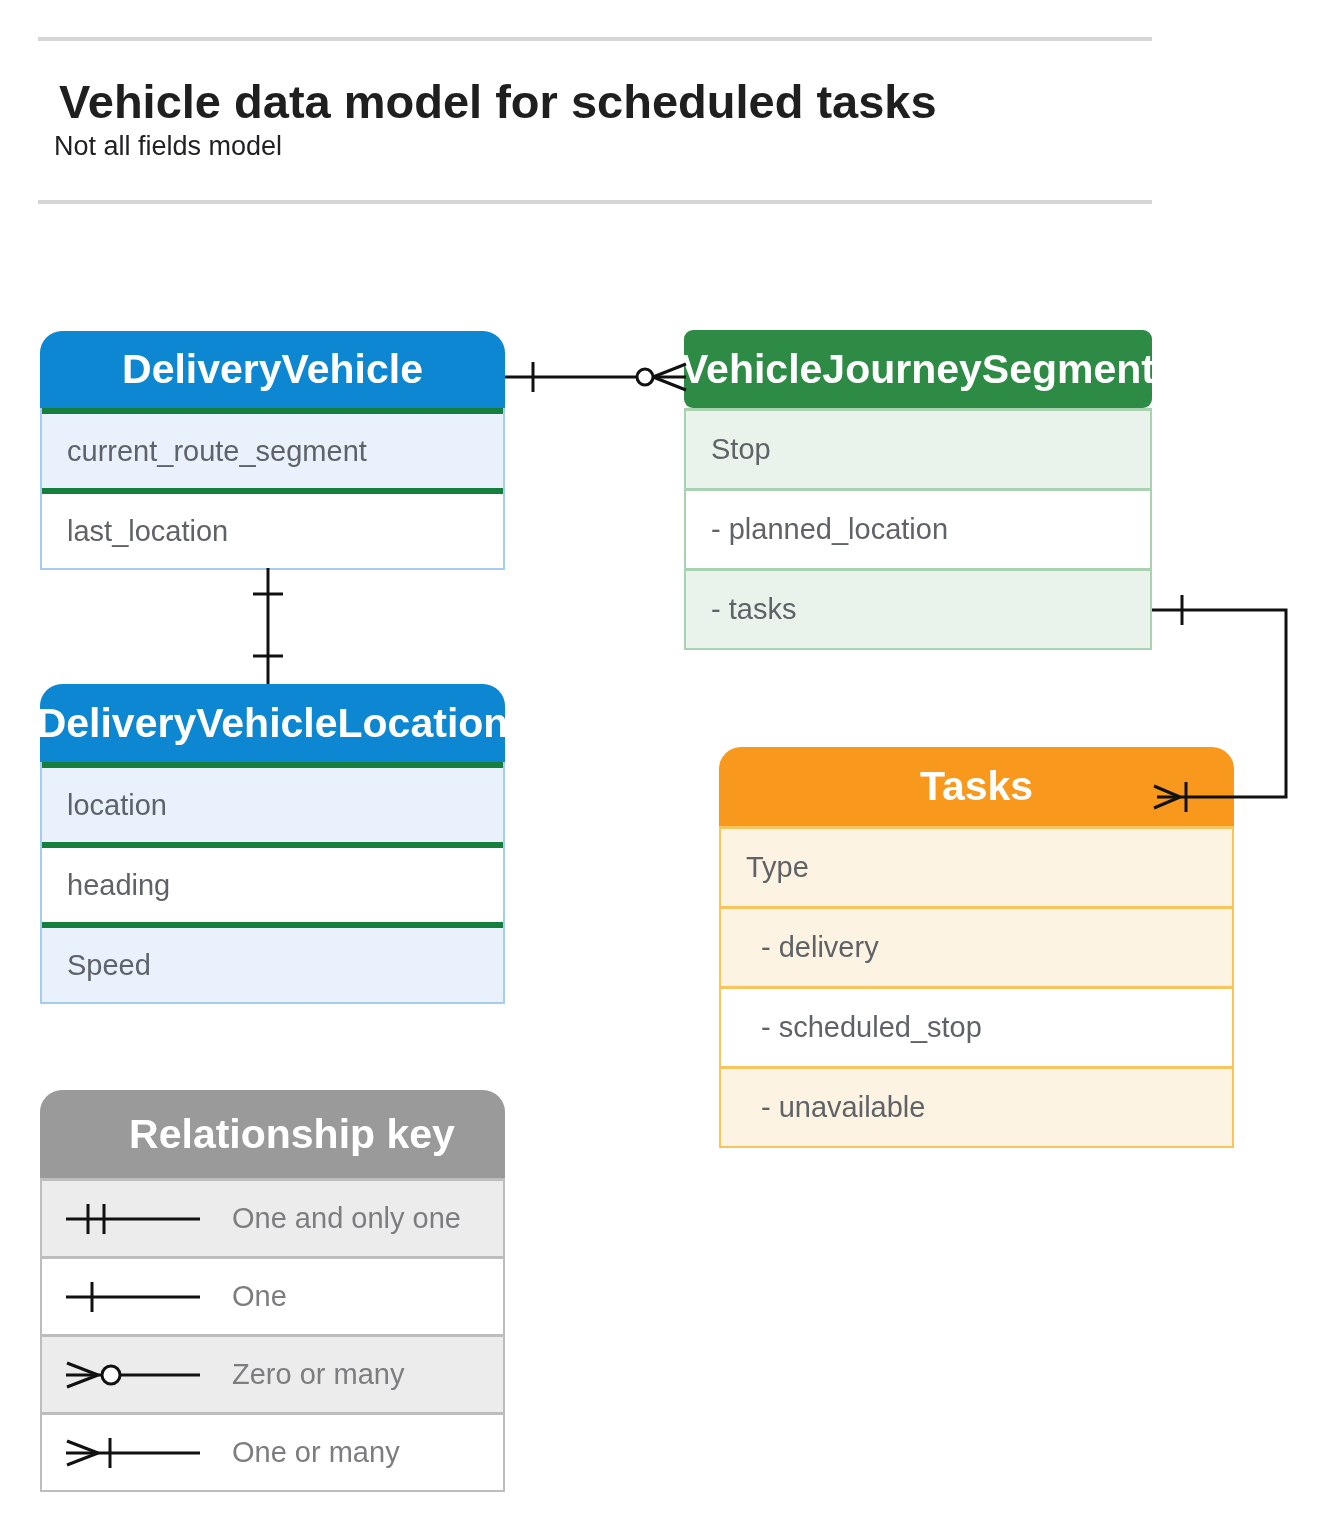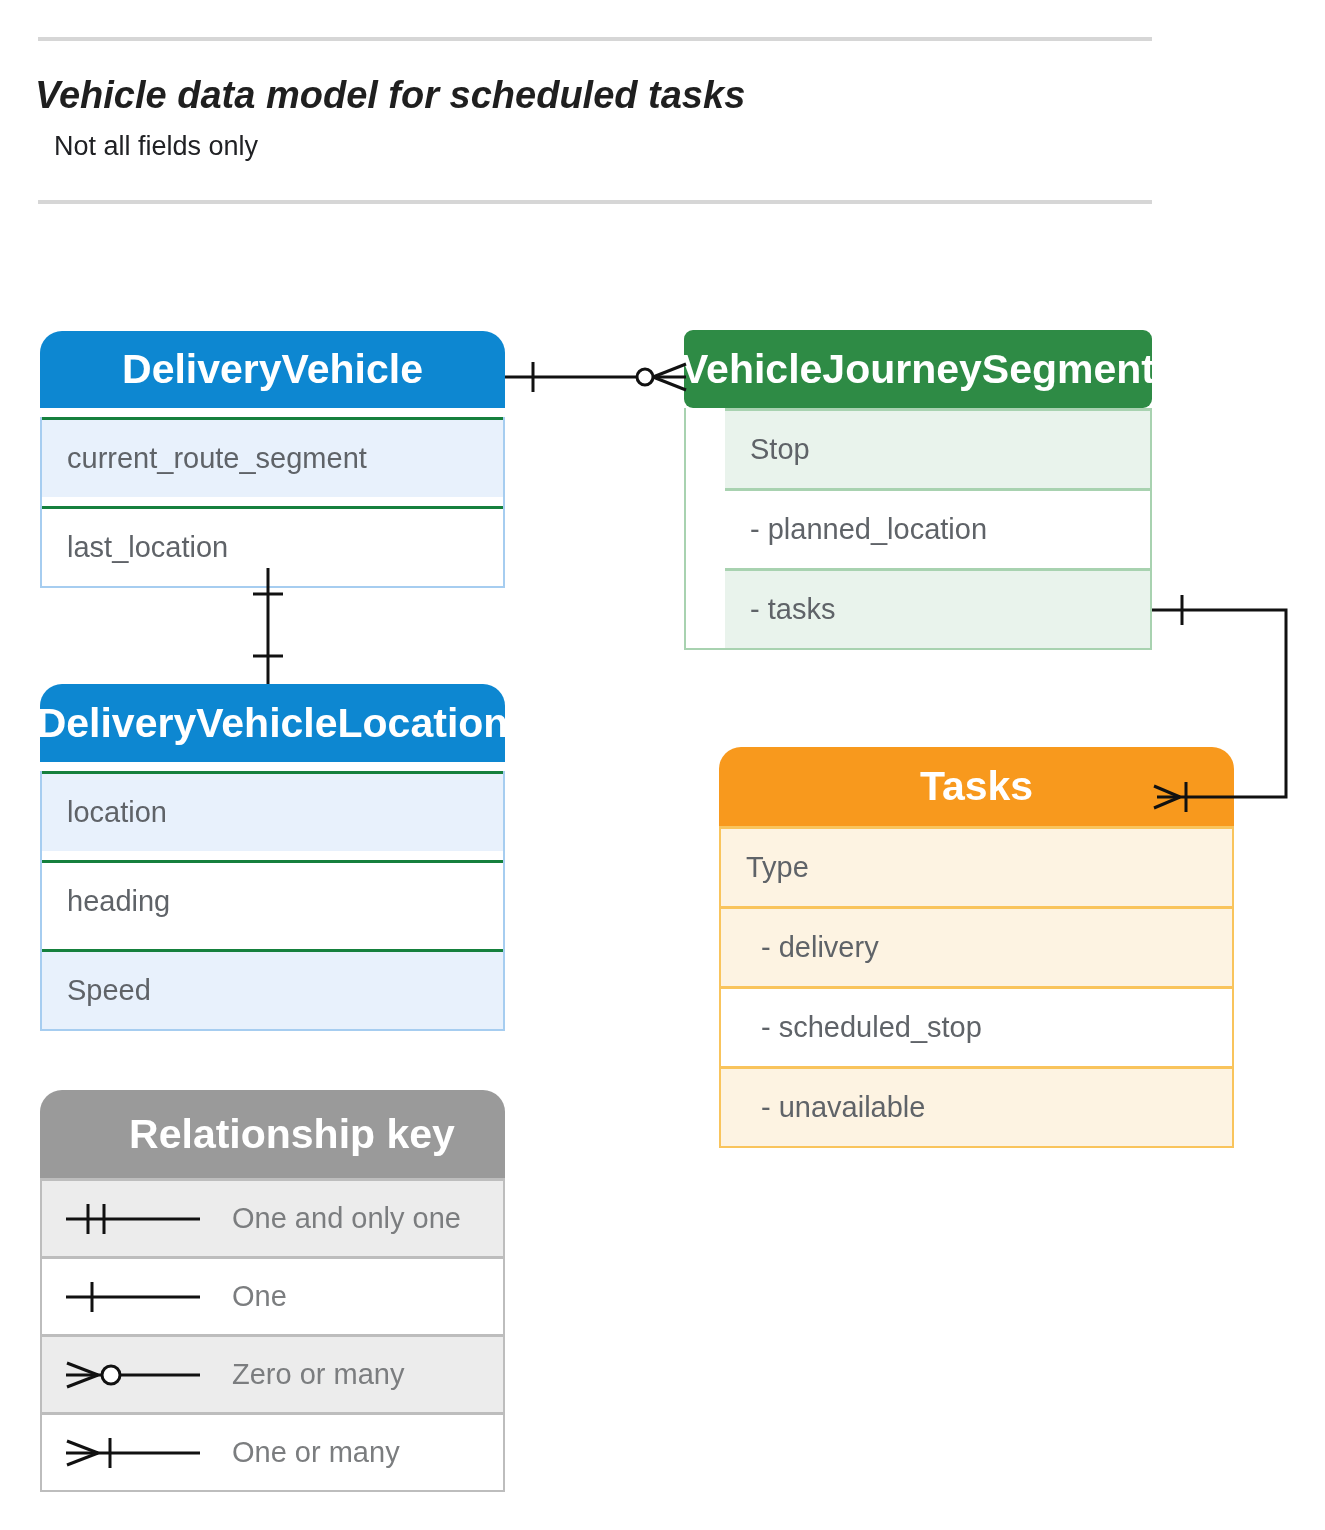--- a/index.html
+++ b/index.html
@@ -15,27 +15,26 @@
     position: absolute;
     left: 38px;
     width: 1114px;
     height: 4px;
     background: #d6d6d6;
   }
   .rule.top { top: 37px; }
   .rule.bottom { top: 200px; }
   .page-title {
     position: absolute;
-    left: 35px;
+    left: 59px;
     top: 74px;
-    font-size: 38px;
+    font-size: 47px;
     font-weight: 700;
     color: #1f1f1f;
     letter-spacing: 0px;
-    font-style: italic;
   }
   .page-subtitle {
     position: absolute;
     left: 54px;
     top: 131px;
     font-size: 27px;
     font-weight: 400;
     color: #202124;
   }
 
@@ -68,25 +67,25 @@
     padding-left: 25px;
     font-size: 29px;
     color: #5f6368;
     background: #ffffff;
   }
   .entity .row.indent { padding-left: 40px; }
 
   
   .entity.blue .hdr { background: #0d87d1; }
   .entity.blue .rows { border-color: #a6cdf0; }
-  .entity.blue .row { border-top: 3px solid #15803d; margin-top: 9px; }
+  .entity.blue .row { border-top: 6px solid #15803d; }
   .entity.blue .row.tint { background: #e8f1fc; }
   
   .entity.green .hdr { background: #2e8b45; }
-  .entity.green .rows { border-color: #a8d2b0; padding-left: 39px; }
+  .entity.green .rows { border-color: #a8d2b0; }
   .entity.green .row { border-top: 3px solid #a8d2b0; }
   .entity.green .row.tint { background: #e9f3ec; }
   
   .entity.orange .hdr { background: #f8991d; }
   .entity.orange .rows { border-color: #f9c45c; }
   .entity.orange .row { border-top: 3px solid #f9c45c; }
   .entity.orange .row.tint { background: #fdf3e2; }
   
   .entity.gray .hdr { background: #9a9a9a; }
   .entity.gray .rows { border-color: #bdbdbd; }
@@ -124,21 +123,21 @@
     pointer-events: none;
   }
 </style>
 </head>
 <body>
 
 <div class="canvas">
 
   <div class="rule top"></div>
   <div class="page-title">Vehicle data model for scheduled tasks</div>
-  <div class="page-subtitle">Not all fields only</div>
+  <div class="page-subtitle">Not all fields model</div>
   <div class="rule bottom"></div>
 
   <div class="entity blue" id="delivery-vehicle">
     <div class="hdr">DeliveryVehicle</div>
     <div class="rows">
       <div class="row tint">current_route_segment</div>
       <div class="row">last_location</div>
     </div>
   </div>
 

